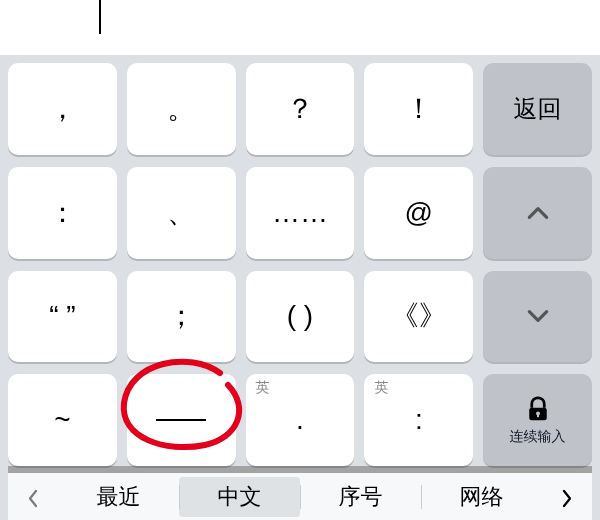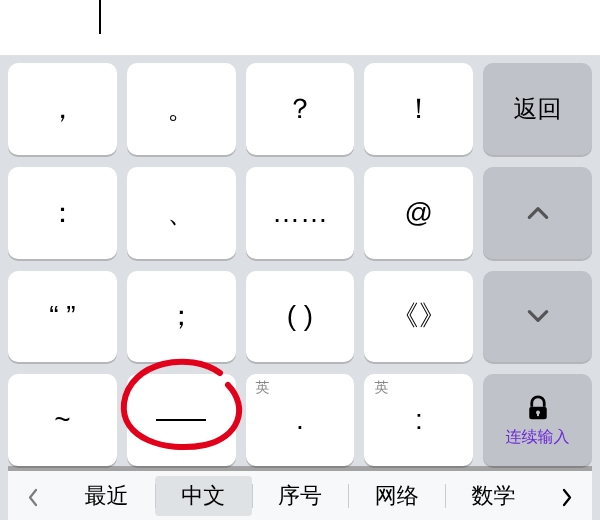--- a/index.html
+++ b/index.html
@@ -64,22 +64,22 @@
     font-size: 14px;
     color: #888;
     font-weight: 400;
     line-height: 1;
   }
   .key.lock {
     flex-direction: column;
     gap: 4px;
   }
   .key.lock .lock-label {
-    font-size: 16px;
-    color: #6d28d9;
+    font-size: 14px;
+    color: #0f172a;
   }
   .key .chev {
     width: 26px; height: 26px;
   }
   .key .chev path { stroke:#555; stroke-width:3; fill:none; stroke-linecap:round; stroke-linejoin:round;}
   .lock-icon { width: 30px; height: 30px; }
 
   .underline-glyph {
     width: 50px;
     height: 2px;
@@ -87,21 +87,21 @@
   }
 
   .anno {
     position: absolute;
     pointer-events: none;
   }
 
   .bottom-bar {
     height: 54px;
     background: #f7f8f9;
-    border-top: 5px solid #a3a3a3;
+    border-top: 7px solid #a3a3a3;
     display: flex;
     align-items: stretch;
   }
   .bb-arrow {
     width: 50px;
     display:flex; align-items:center; justify-content:center;
     cursor:pointer;
   }
   .bb-arrow svg { width:18px; height:28px; }
   .bb-arrow path { stroke:#7a7d80; stroke-width:3; fill:none; stroke-linecap:round; stroke-linejoin:round;}
@@ -240,23 +240,20 @@
         </div>
         <div class="bb-tab active">
           <span>中文</span>
         </div>
         <div class="bb-tab">
           <span>序号</span>
         </div>
         <div class="bb-tab">
           <span>网络</span>
         </div>
-        <div class="bb-tab">
-          <span>数学</span>
-        </div>
       </div>
     <div class="bb-arrow">
       <svg viewBox="0 0 24 24">
           <path d="M8 4 L16 14 L8 24" style="stroke:#000"></path>
         </svg>
     </div>
   </div>
 </div>
 
 </body></html>

